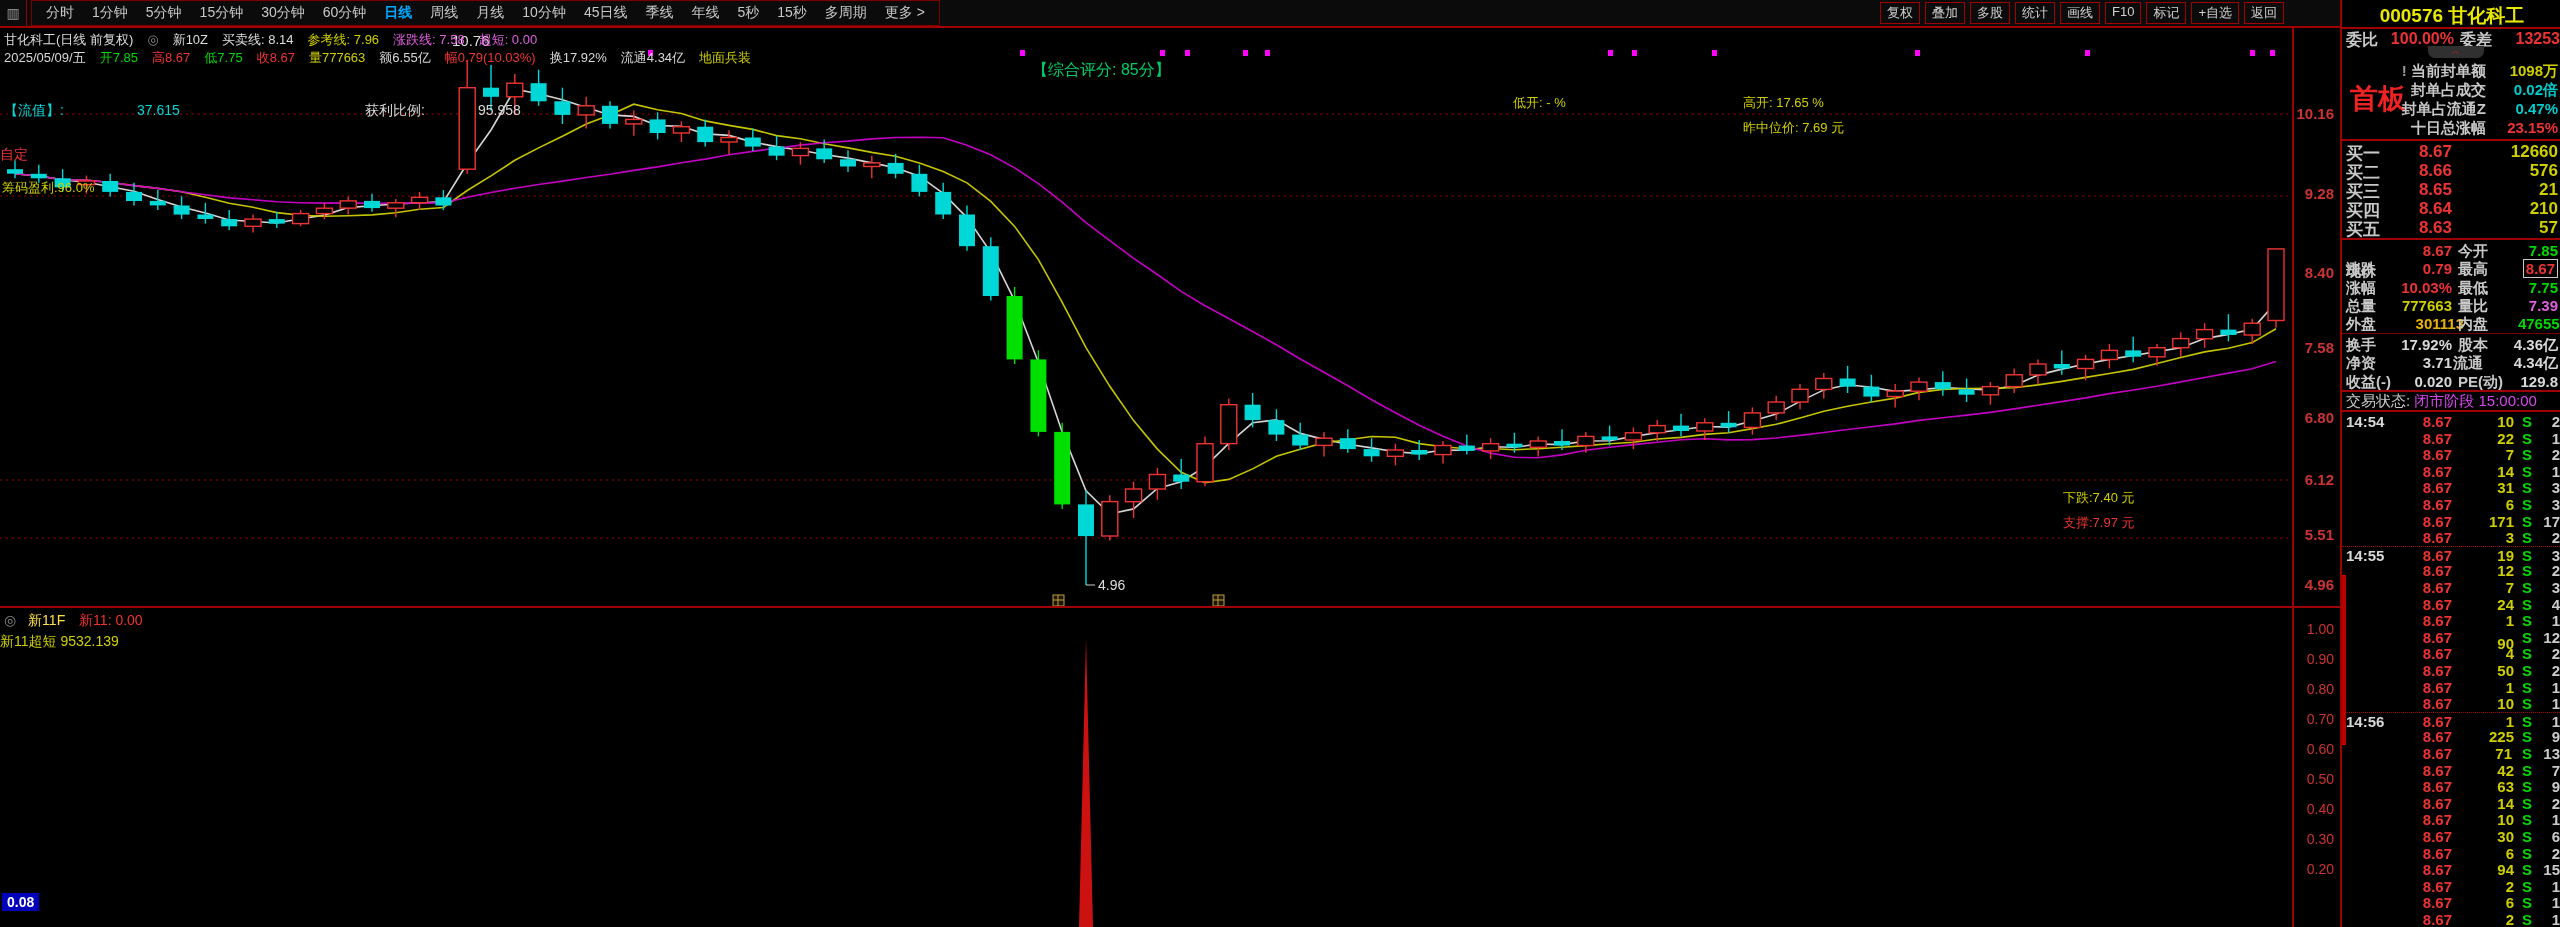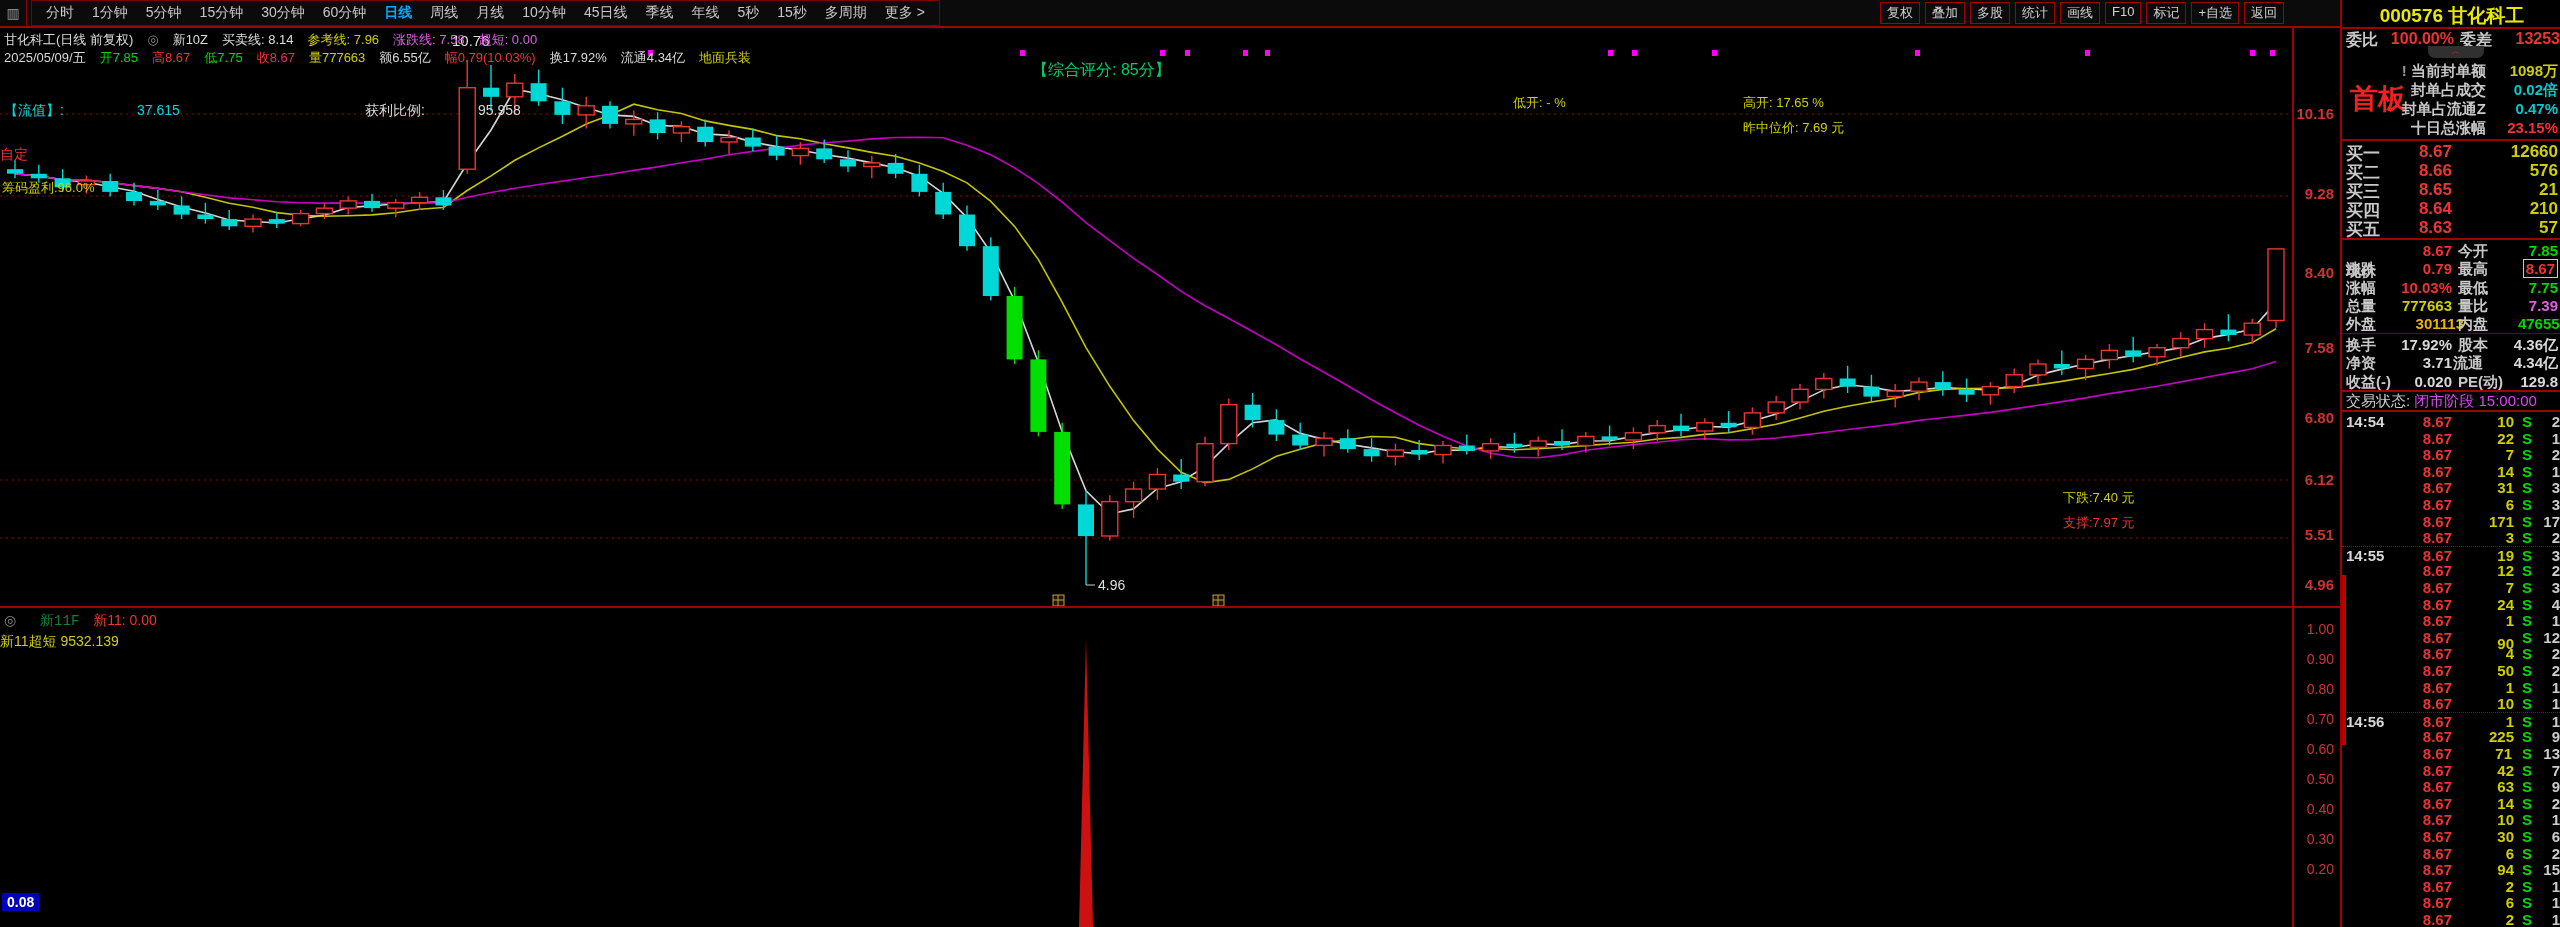--- a/index.html
+++ b/index.html
@@ -333,21 +333,21 @@
   <div class="ov" style="left:2px;top:179px;color:#cfcf00;"><span>筹码盈利:96.0%</span></div>
   <div class="ov" style="left:1032px;top:60px;font-size:16px;color:#00cc66;"><span>【综合评分: 85分】</span></div>
   <div class="ov" style="left:1513px;top:94px;color:#cfcf00;"><span>低开: - %</span></div>
   <div class="ov" style="left:1743px;top:94px;color:#cfcf00;"><span>高开: 17.65 %</span></div>
   <div class="ov" style="left:1743px;top:119px;color:#cfcf00;"><span>昨中位价: 7.69 元</span></div>
   <div class="ov" style="left:2063px;top:489px;color:#cfcf00;"><span>下跌:7.40 元</span></div>
   <div class="ov" style="left:2063px;top:514px;color:#ee3333;"><span>支撑:7.97 元</span></div>
 
   <div class="ov" style="left:4px;top:612px;font-size:14px;">
     <span style="color:#888;">◎</span>
-    <span style="color:#15803d;margin-left:20px;font-family:Liberation Mono, monospace;">新11F</span>
+    <span style="color:#fde047;margin-left:8px;">新11F</span>
     <span style="color:#ee3333;margin-left:10px;">新11: 0.00</span>
   </div>
   <div class="ov" style="left:0px;top:633px;font-size:14px;color:#cfcf00;"><span>新11超短 9532.139</span></div>
 
   <div id="cursorbox"><span>0.08</span></div>
 
   <div id="panel">
     <div id="paneltitle">000576 甘化科工</div>
     <div class="hline" style="top:27px;"></div>
     <div class="prow" style="top:30px;">

